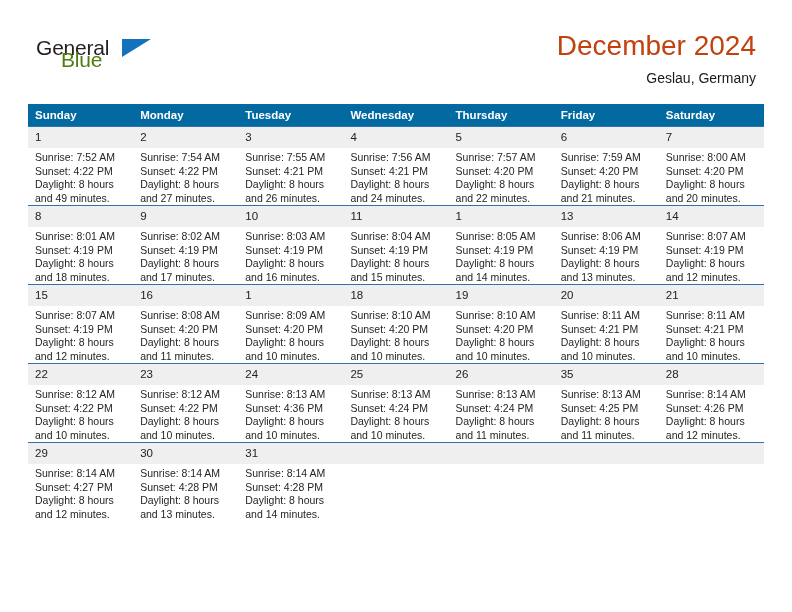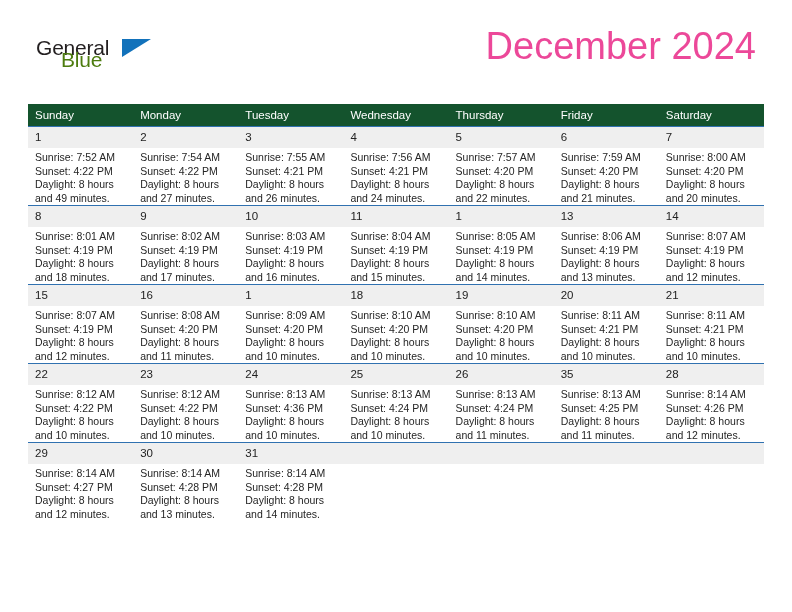--- a/index.html
+++ b/index.html
@@ -64,23 +64,23 @@
     border-bottom: 18px solid transparent;
   }
 
   .title-block {
     position: absolute;
     right: 36px;
     top: 28px;
     text-align: right;
   }
   .cal-title {
-    font-size: 38px;
+    font-size: 28px;
     font-weight: normal;
-    color: #ec4899;
+    color: #c2410c;
     line-height: 36px;
     white-space: nowrap;
     text-align: right;
   }
   .cal-subtitle {
     font-size: 14px;
     color: #1a1a1a;
     line-height: 20px;
     margin-top: 4px;
     white-space: nowrap;
@@ -92,24 +92,24 @@
     left: 28px;
     top: 104px;
     width: 736px;
   }
   table.cal {
     border-collapse: collapse;
     width: 736px;
     table-layout: fixed;
   }
   table.cal th {
-    background: #14532d;
+    background: #0369a1;
     color: #ffffff;
     font-size: 11.5px;
-    font-weight: normal;
+    font-weight: bold;
     text-align: left;
     padding: 5px 0 5px 7px;
     height: 12px;
     border: none;
   }
   table.cal td {
     vertical-align: top;
     padding: 0;
     border: none;
     border-top: 1.5px solid #3071b0;
@@ -158,20 +158,21 @@
   <div class="header">
 
     <div class="logo">
       <span class="logo-general">General</span>
       <span class="logo-tri"></span>
       <span class="logo-blue">Blue</span>
     </div>
 
     <div class="title-block">
       <div class="cal-title">December 2024</div>
+      <div class="cal-subtitle">Geslau, Germany</div>
     </div>
 
   </div>
 
   <div class="calendar">
     <table class="cal">
       <thead>
         <tr id="weekday-row">
             <th>Sunday</th>
             <th>Monday</th>

